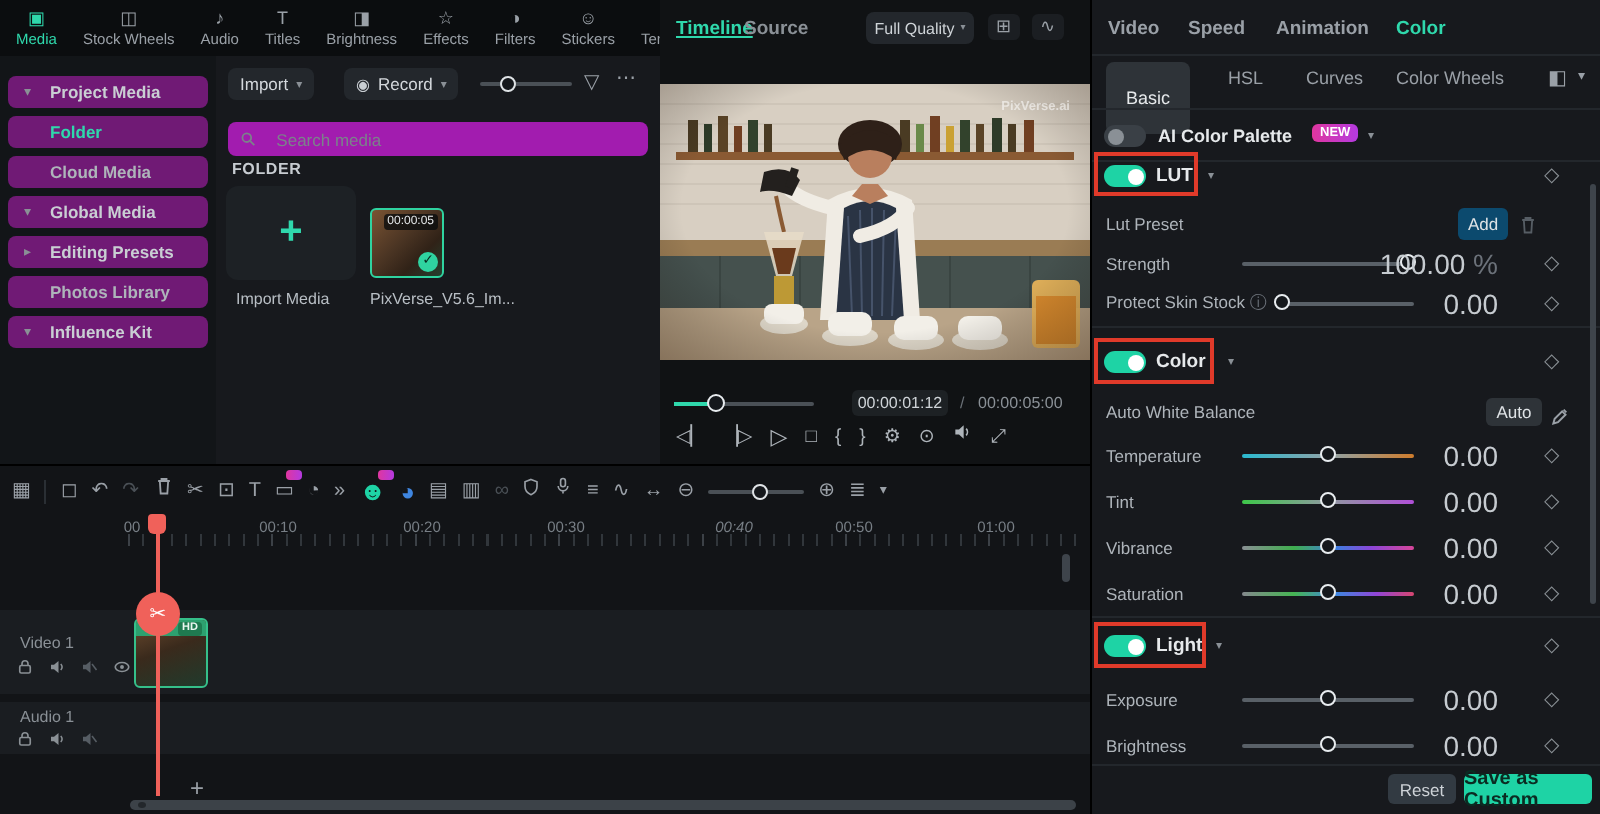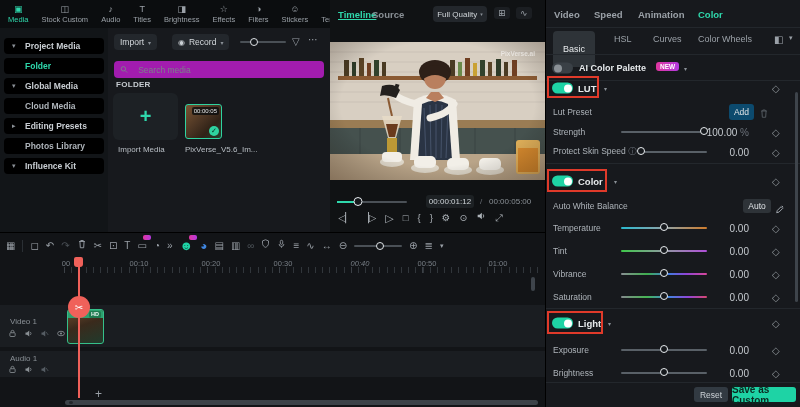--- a/index.html
+++ b/index.html
@@ -9,21 +9,21 @@
 
   
   .topbar { position:absolute; left:0; top:0; width:330px; height:28px; background:#0b0d0f; display:flex; align-items:center; padding-left:8px; gap:13px; }
   .ttab { display:flex; flex-direction:column; align-items:center; gap:1px; cursor:pointer; }
   .ttab .ticon { font-size:9px; line-height:10px; color:#9aa0a7; }
   .ttab .tlabel { font-size:7.5px; color:#9aa0a7; white-space:nowrap; }
   .ttab.active .ticon, .ttab.active .tlabel { color:#2fd8ac; }
 
   
   .sidebar { position:absolute; left:0; top:28px; width:108px; height:204px; background:#121518; padding:10px 4px 0 4px; }
-  .srow { position:relative; height:16px; margin-bottom:4px; background:#000000; border-radius:4px; display:flex; align-items:center; }
+  .srow { position:relative; height:16px; margin-bottom:4px; background:#701a75; border-radius:4px; display:flex; align-items:center; }
   .srow .chev { position:absolute; left:8px; font-size:7px; color:#8a9096; }
   .srow .slabel { position:absolute; left:21px; font-size:8.5px; color:#c9ced3; font-weight:bold; white-space:nowrap; }
   .srow.child .slabel { color:#aeb4ba; font-weight:bold; }
   .srow.active .slabel { color:#2fd8ac; }
 
   
   .media { position:absolute; left:108px; top:28px; width:222px; height:204px; background:#17191d; }
   .mbtn { position:absolute; top:6px; height:16px; background:#23272c; border-radius:4px; display:flex; align-items:center; gap:4px; padding:0 6px; font-size:8.5px; color:#d4d8dc; cursor:pointer; }
   .mslider { position:absolute; left:132px; top:13px; width:46px; height:2px; background:#4a5056; border-radius:1px; }
   .mslider .knob { position:absolute; left:10px; top:-3px; width:8px; height:8px; background:#15181c; border:1.5px solid #dfe3e6; border-radius:50%; }
@@ -72,21 +72,21 @@
   .tgl::after { content:""; position:absolute; right:1.5px; top:1.5px; width:8px; height:8px; border-radius:50%; background:#fff; }
   .tgl.off { background:#3a4046; }
   .tgl.off::after { right:auto; left:1.5px; background:#8a9096; }
   .islider { position:absolute; left:75px; top:50%; transform:translateY(-50%); width:86px; height:10px; cursor:pointer; }
   .strack { position:absolute; left:0; right:0; top:4px; height:2px; border-radius:1px; background:#596067; }
   .strack.g-temp { background:linear-gradient(90deg,#2ab9cf,#8fa3a8 50%,#cf7c2c); }
   .strack.g-tint { background:linear-gradient(90deg,#3ec74a,#8f9aa0 50%,#b04fd8); }
   .strack.g-vib  { background:linear-gradient(90deg,#8a8f94,#3fae4e 30%,#3f7de0 55%,#8b46d8 75%,#d8469a); }
   .strack.g-sat  { background:linear-gradient(90deg,#85898d,#46b553 30%,#3f86e0 55%,#9046d8 78%,#d84670); }
   .shandle { position:absolute; top:0px; width:8px; height:8px; border-radius:50%; background:#15181c; border:1.5px solid #e8ecef; transform:translateX(-50%); }
-  .ival { position:absolute; right:52px; top:50%; transform:translateY(-50%); font-size:10px; color:#c6cbd0;margin-left:12px; }
+  .ival { position:absolute; right:52px; top:50%; transform:translateY(-50%); font-size:14px; color:#c6cbd0;margin-left:12px; }
   .iunit { color:#6c727a; }
   .kf { position:absolute; left:226px; top:50%; transform:translateY(-50%); font-size:10px; color:#8a9095; cursor:pointer; }
   .anno { position:absolute; border:2px solid #e03a2a; z-index:5; pointer-events:none; }
   .newbadge { position:absolute; font-size:6.5px; font-weight:bold; color:#fff; background:linear-gradient(90deg,#e0369f,#b43ae0); border-radius:3px; padding:1px 4px; }
   .ddown { position:absolute; left:75px; top:50%; transform:translateY(-50%); width:103px; height:16px; background:#23272c; border-radius:3px; display:flex; align-items:center; justify-content:space-between; padding:0 6px; font-size:8.5px; color:#cfd4d8; cursor:pointer; }
   .addbtn { position:absolute; left:183px; top:50%; transform:translateY(-50%); width:25px; height:16px; background:#0c4a6e; border-radius:3px; font-size:8.5px; color:#dfe3e6; display:flex; align-items:center; justify-content:center; cursor:pointer; }
   .autobtn { position:absolute; left:197px; top:50%; transform:translateY(-50%); width:28px; height:14px; background:#2e3338; border-radius:3px; font-size:8.5px; color:#dfe3e6; display:flex; align-items:center; justify-content:center; cursor:pointer; }
   .footer { position:absolute; left:0; top:382px; width:255px; height:25px; background:#17191d; }
   .resetbtn { position:absolute; left:148px; top:5px; width:34px; height:15px; background:#323a42; border-radius:3px; font-size:8.5px; color:#cdd2d7; display:flex; align-items:center; justify-content:center; cursor:pointer; }
   .savebtn { position:absolute; left:186px; top:5px; width:64px; height:15px; background:#1ed3a5; border-radius:3px; font-size:10px; font-weight:bold; color:#0b2b22; display:flex; align-items:center; justify-content:center; cursor:pointer; }
@@ -129,21 +129,21 @@
 
 <div class="app">
 
   <div class="topbar">
     <div class="ttab active">
       <span class="ticon">▣</span>
       <span class="tlabel">Media</span>
     </div>
     <div class="ttab">
       <span class="ticon">◫</span>
-      <span class="tlabel">Stock Custom</span>
+      <span class="tlabel">Stock Wheels</span>
     </div>
     <div class="ttab">
       <span class="ticon">♪</span>
       <span class="tlabel">Audio</span>
     </div>
     <div class="ttab">
       <span class="ticon">T</span>
       <span class="tlabel">Titles</span>
     </div>
     <div class="ttab">
@@ -169,26 +169,26 @@
   </div>
 
   <div class="sidebar">
     <div class="srow">
       <span class="chev">▾</span>
       <span class="slabel">Project Media</span>
     </div>
     <div class="srow child active">
       <span class="slabel">Folder</span>
     </div>
+    <div class="srow child">
+      <span class="slabel">Cloud Media</span>
+    </div>
     <div class="srow">
       <span class="chev">▾</span>
       <span class="slabel">Global Media</span>
-    </div>
-    <div class="srow child">
-      <span class="slabel">Cloud Media</span>
     </div>
     <div class="srow">
       <span class="chev">▸</span>
       <span class="slabel">Editing Presets</span>
     </div>
     <div class="srow child">
       <span class="slabel">Photos Library</span>
     </div>
     <div class="srow">
       <span class="chev">▾</span>
@@ -395,21 +395,21 @@
       <span class="ilabel">Strength</span>
       <div class="islider">
         <div class="strack"></div>
         <div class="shandle" style="left:96%;"></div>
       </div>
       <span class="ival"><span>100.00</span> <span class="iunit">%</span></span>
       <span class="kf">◇</span>
     </div>
 
     <div class="irow" style="top:142px;">
-      <span class="ilabel"><span>Protect Skin Speed</span> <span style="color:#6c727a;">ⓘ</span></span>
+      <span class="ilabel"><span>Protect Skin Stock</span> <span style="color:#6c727a;">ⓘ</span></span>
       <div class="islider" style="left:92px;width:69px;">
         <div class="strack"></div>
         <div class="shandle" style="left:4%;"></div>
       </div>
       <span class="ival">0.00</span>
       <span class="kf">◇</span>
     </div>
     <div class="divline" style="top:163px;"></div>
 
     <div class="irow" style="top:171px;">
@@ -549,21 +549,21 @@
       <span class="ti">≣</span>
       <span class="ti" style="font-size:7px;">▾</span>
     </div>
 
     <div class="ruler">
       <div class="ticks"></div>
       <span class="rlabel" style="left:6px;">00</span>
       <span class="rlabel" style="left:79px;">00:10</span>
       <span class="rlabel" style="left:151px;">00:20</span>
       <span class="rlabel" style="left:223px;">00:30</span>
-      <span class="rlabel" style="left:300px;font-style:italic;">00:40</span>
+      <span class="rlabel" style="left:307px;font-style:italic;">00:40</span>
       <span class="rlabel" style="left:367px;">00:50</span>
       <span class="rlabel" style="left:438px;">01:00</span>
     </div>
 
     <div class="lane" style="top:72px;height:42px;">
       <span class="tracklabel" style="top:12px;">Video 1</span>
       <div class="trackicons" style="top:24px;">
         <span>
             <svg width="9" height="9" viewBox="0 0 12 12">
               <rect x="2.5" y="5" width="7" height="5" rx="1" fill="none" stroke="#8a9095" stroke-width="1.1"></rect>

